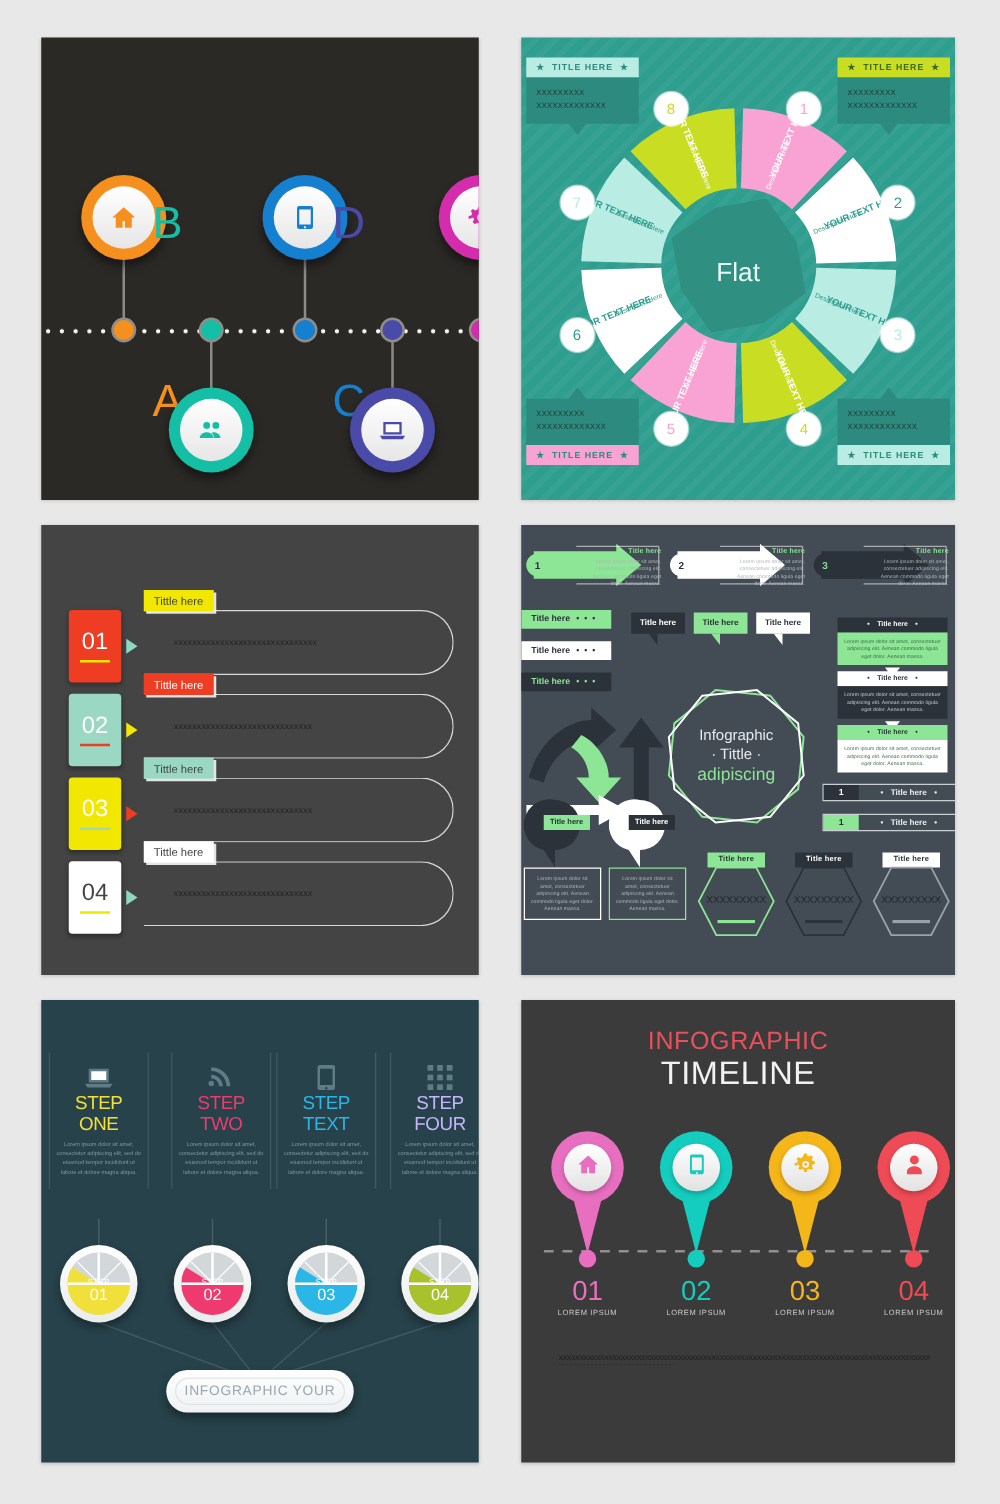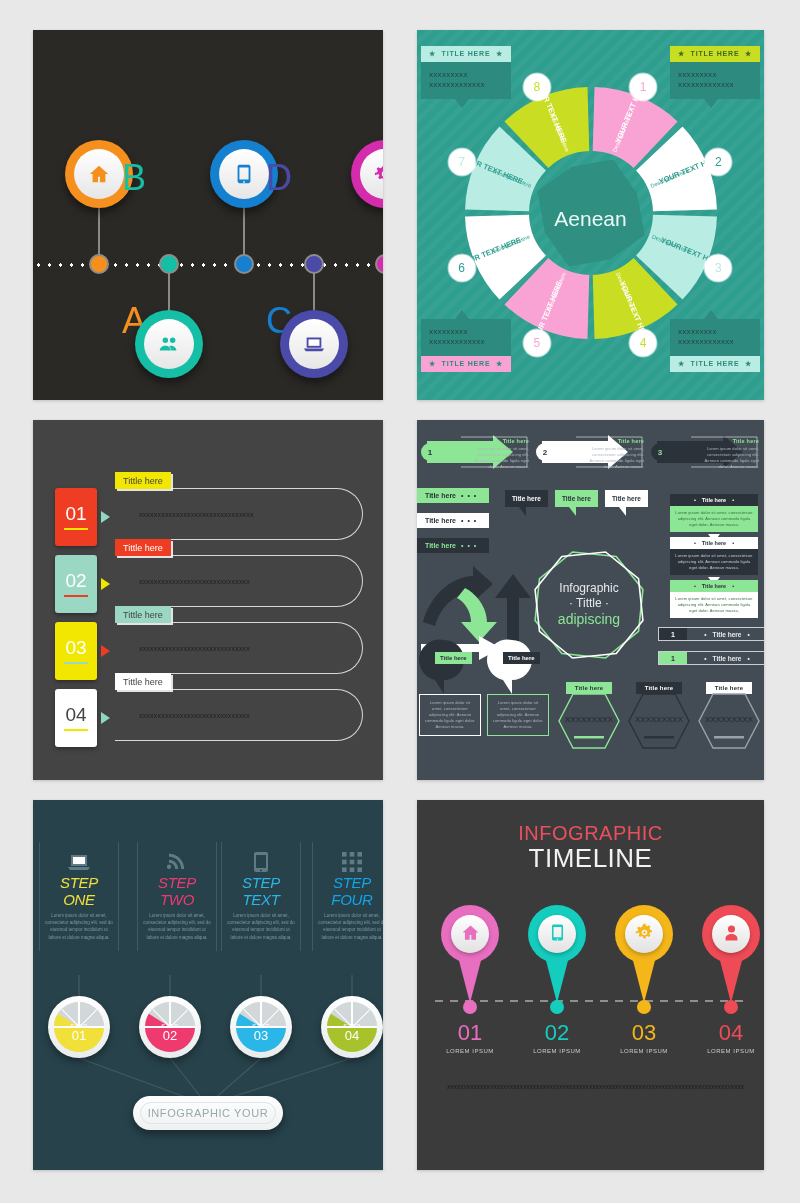--- a/index.html
+++ b/index.html
@@ -159,21 +159,21 @@
   }
   .p4-speech { position: absolute; }
 
   
   .p5-col { position: absolute; top: 42px; width: 80px; }
   .p5-col .card {
     border: 1px solid rgba(255,255,255,0.12);
     border-top: none; border-bottom: none;
     padding: 32px 4px 10px; text-align: center;
   }
-  .p5-col .ttl { font-size: 15px; font-weight: 400; letter-spacing: -.3px; font-style: italic; }
+  .p5-col .ttl { font-size: 15px; font-weight: 400; letter-spacing: -.3px; }
   .p5-col .dsc { font-size: 4.5px; color: #7d98a1; line-height: 1.6; margin-top: 4px; }
   .p5-icon { position: absolute; top: 8px; left: 50%; transform: translateX(-50%); }
   .p5-circ {
     position: absolute; width: 62px; height: 62px; border-radius: 50%;
     background: linear-gradient(#ffffff,#e9ecec);
     box-shadow: 0 4px 7px rgba(0,0,0,0.35);
     display: flex; align-items: center; justify-content: center;
   }
   .p5-circ .ring {
     width: 50px; height: 50px; border-radius: 50%; overflow: hidden;
@@ -347,21 +347,21 @@
           <path d="M4.049125504915352,126.48187352083033 A126,126 0 0 1 38.45159145765702,43.42697363864272 L84.95237039979949,87.40057433012578 A62,62 0 0 0 68.02417286749804,128.26885839913874 Z" fill="#b9ece3"></path>
           <text x="30.221010488781005" y="88.67018930457036" text-anchor="middle" font-size="7.5" font-family="&quot;Liberation Sans&quot;, sans-serif" font-weight="bold" fill="#2e9e8f" transform="rotate(382.5 30.221010488781005 88.67018930457036)">YOUR TEXT HERE</text>
           <text x="50.54636020402933" y="97.08922481660233" text-anchor="middle" font-size="5.5" font-family="&quot;Liberation Sans&quot;, sans-serif" fill="#2e9e8f" transform="rotate(382.5 50.54636020402933 97.08922481660233)">Description Here</text>
           <path d="M43.42697363864269,38.451591457657045 A126,126 0 0 1 126.48187352083029,4.049125504915352 L128.2688583991387,68.02417286749804 A62,62 0 0 0 87.40057433012578,84.95237039979949 Z" fill="#c9de23"></path>
           <text x="88.67018930457033" y="30.22101048878102" text-anchor="middle" font-size="7.5" font-family="&quot;Liberation Sans&quot;, sans-serif" font-weight="bold" fill="#ffffff" transform="rotate(427.5 88.67018930457033 30.22101048878102)">YOUR TEXT HERE</text>
           <text x="97.0892248166023" y="50.54636020402933" text-anchor="middle" font-size="5.5" font-family="&quot;Liberation Sans&quot;, sans-serif" fill="#ffffff" transform="rotate(427.5 97.0892248166023 50.54636020402933)">Description Here</text>
           <path d="M152.1956390771752,76.41498711434537 L176.19397662556435,110.86582838174552 L183.58501288565463,152.1956390771752 L149.1341716182545,176.19397662556435 L107.8043609228248,183.58501288565463 L83.80602337443565,149.1341716182545 L76.41498711434537,107.80436092282483 L110.86582838174553,83.80602337443565 Z" fill="#2f8f81"></path>
         </svg>
     </div>
     <div class="p2-center">
-      <div class="l2">Aenean</div>
+      <div class="l2">Flat</div>
     </div>
     <div id="p2-badges">
         <div class="p2-badge" style="left: 214.193px; top: 44.5807px; color: rgb(249, 163, 212);">1</div>
         <div class="p2-badge" style="left: 289.419px; top: 119.807px; color: rgb(46, 158, 143);">2</div>
         <div class="p2-badge" style="left: 289.419px; top: 226.193px; color: rgb(185, 236, 227);">3</div>
         <div class="p2-badge" style="left: 214.193px; top: 301.419px; color: rgb(201, 222, 35);">4</div>
         <div class="p2-badge" style="left: 107.807px; top: 301.419px; color: rgb(249, 163, 212);">5</div>
         <div class="p2-badge" style="left: 32.5807px; top: 226.193px; color: rgb(46, 158, 143);">6</div>
         <div class="p2-badge" style="left: 32.5807px; top: 119.807px; color: rgb(185, 236, 227);">7</div>
         <div class="p2-badge" style="left: 107.807px; top: 44.5807px; color: rgb(201, 222, 35);">8</div>
@@ -621,21 +621,21 @@
                   <rect x="9.7" y="2" width="4.6" height="4.6"></rect>
                   <rect x="17.4" y="2" width="4.6" height="4.6"></rect>
                   <rect x="2" y="9.7" width="4.6" height="4.6"></rect>
                   <rect x="9.7" y="9.7" width="4.6" height="4.6"></rect>
                   <rect x="17.4" y="9.7" width="4.6" height="4.6"></rect>
                   <rect x="2" y="17.4" width="4.6" height="4.6"></rect>
                   <rect x="9.7" y="17.4" width="4.6" height="4.6"></rect>
                   <rect x="17.4" y="17.4" width="4.6" height="4.6"></rect>
                 </g>
               </svg></div>
-            <div class="ttl" style="color:#0ea5e9">STEP FOUR</div>
+            <div class="ttl" style="color:#c4b5fd">STEP FOUR</div>
             <div class="dsc">Lorem ipsum dolor sit amet, consectetur adipiscing elit, sed do eiusmod tempor incididunt ut labore et dolore magna aliqua.</div>
           </div>
         </div>
       </div>
     <div id="p5-lines">
         <svg width="350" height="370" style="position:absolute;left:0;top:0">
           <path d="M46 175 V196" stroke="rgba(255,255,255,.15)" stroke-width="1.2" fill="none"></path>
           <path d="M46 258 L160 300 L160 325" stroke="rgba(255,255,255,.12)" stroke-width="1.2" fill="none"></path>
           <path d="M137 175 V196" stroke="rgba(255,255,255,.15)" stroke-width="1.2" fill="none"></path>
           <path d="M137 258 L170 300 L170 325" stroke="rgba(255,255,255,.12)" stroke-width="1.2" fill="none"></path>

